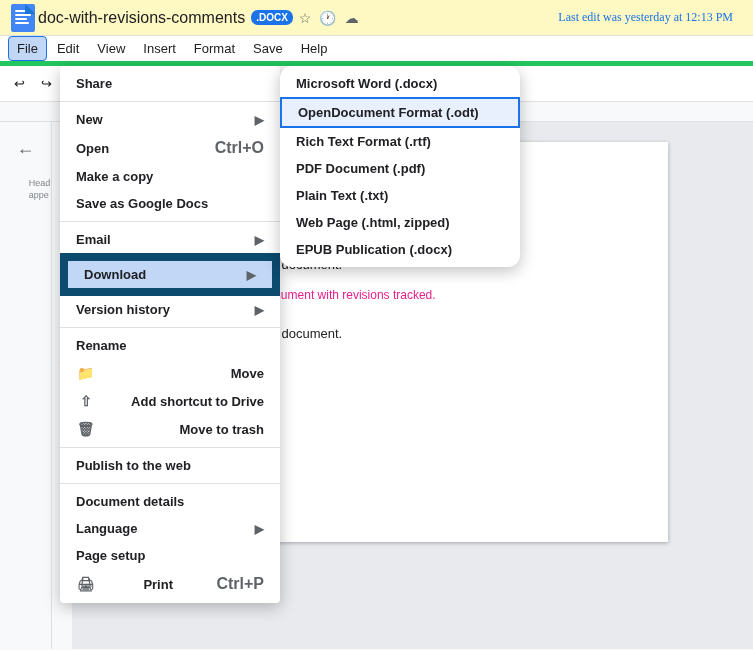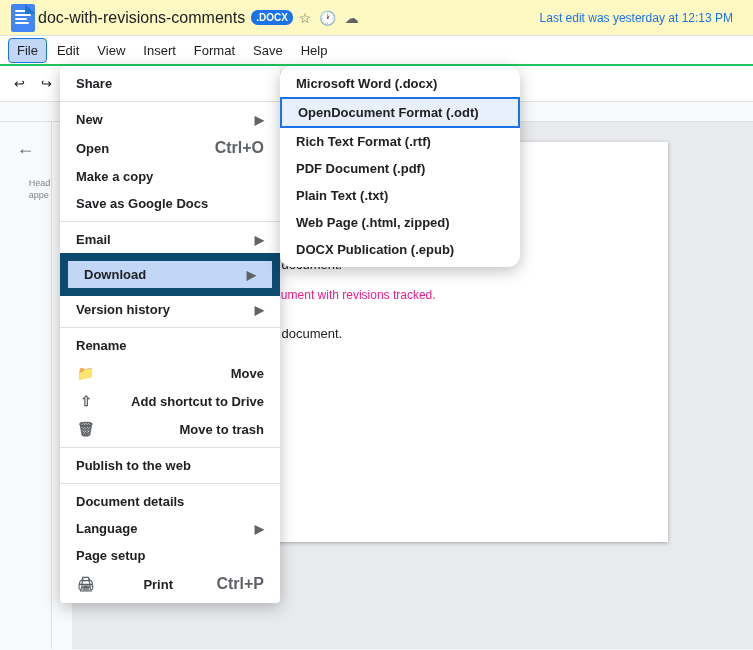--- a/index.html
+++ b/index.html
@@ -12,26 +12,26 @@
     .doc-icon { width: 30px; height: 36px; display: flex; align-items: center; justify-content: center; }
     .doc-icon svg { width: 24px; height: 28px; }
     .doc-title-area { display: flex; align-items: center; gap: 6px; flex: 1; }
     .doc-title { font-size: 16px; color: #202124; font-weight: normal; }
     .docx-badge {
       background: #1a73e8; color: white; font-size: 10px; font-weight: bold;
       padding: 2px 5px; border-radius: 7px;
     }
     .title-icons { display: flex; gap: 8px; align-items: center; color: #5f6368; }
     .title-icons span { cursor: pointer; font-size: 14px; }
-    .last-edit { color: #1a73e8; font-size: 12px; margin-left: auto; padding-right: 12px; }
+    .last-edit { color: #1a73e8; font-size: 12px; margin-left: auto; padding-right: 12px; font-family: Liberation Serif, serif; }
 
     
     .menu-bar {
       display: flex; align-items: center; height: 30px; background: #fff; padding: 0 8px;
-      border-bottom: 2px solid #22c55e; gap: 2px;
+      border-bottom: 5px solid #22c55e; gap: 2px;
     }
     .menu-item {
       padding: 4px 8px; cursor: pointer; border-radius: 4px; color: #202124; font-size: 13px;
     }
     .menu-item.active { background: #c2d7f5; border: 1px solid #1a73e8; }
 
     
     .toolbar {
       display: flex; align-items: center; height: 36px; background: #fff;
       padding: 0 8px; border-bottom: 1px solid #e0e0e0; gap: 4px;
@@ -296,15 +296,15 @@
   <div class="dd-item">
     <span>PDF Document (.pdf)</span>
   </div>
   <div class="dd-item">
     <span>Plain Text (.txt)</span>
   </div>
   <div class="dd-item">
     <span>Web Page (.html, zipped)</span>
   </div>
   <div class="dd-item">
-    <span>DOCX Publication (.epub)</span>
+    <span>EPUB Publication (.docx)</span>
   </div>
 </div>
 
 </body></html>

